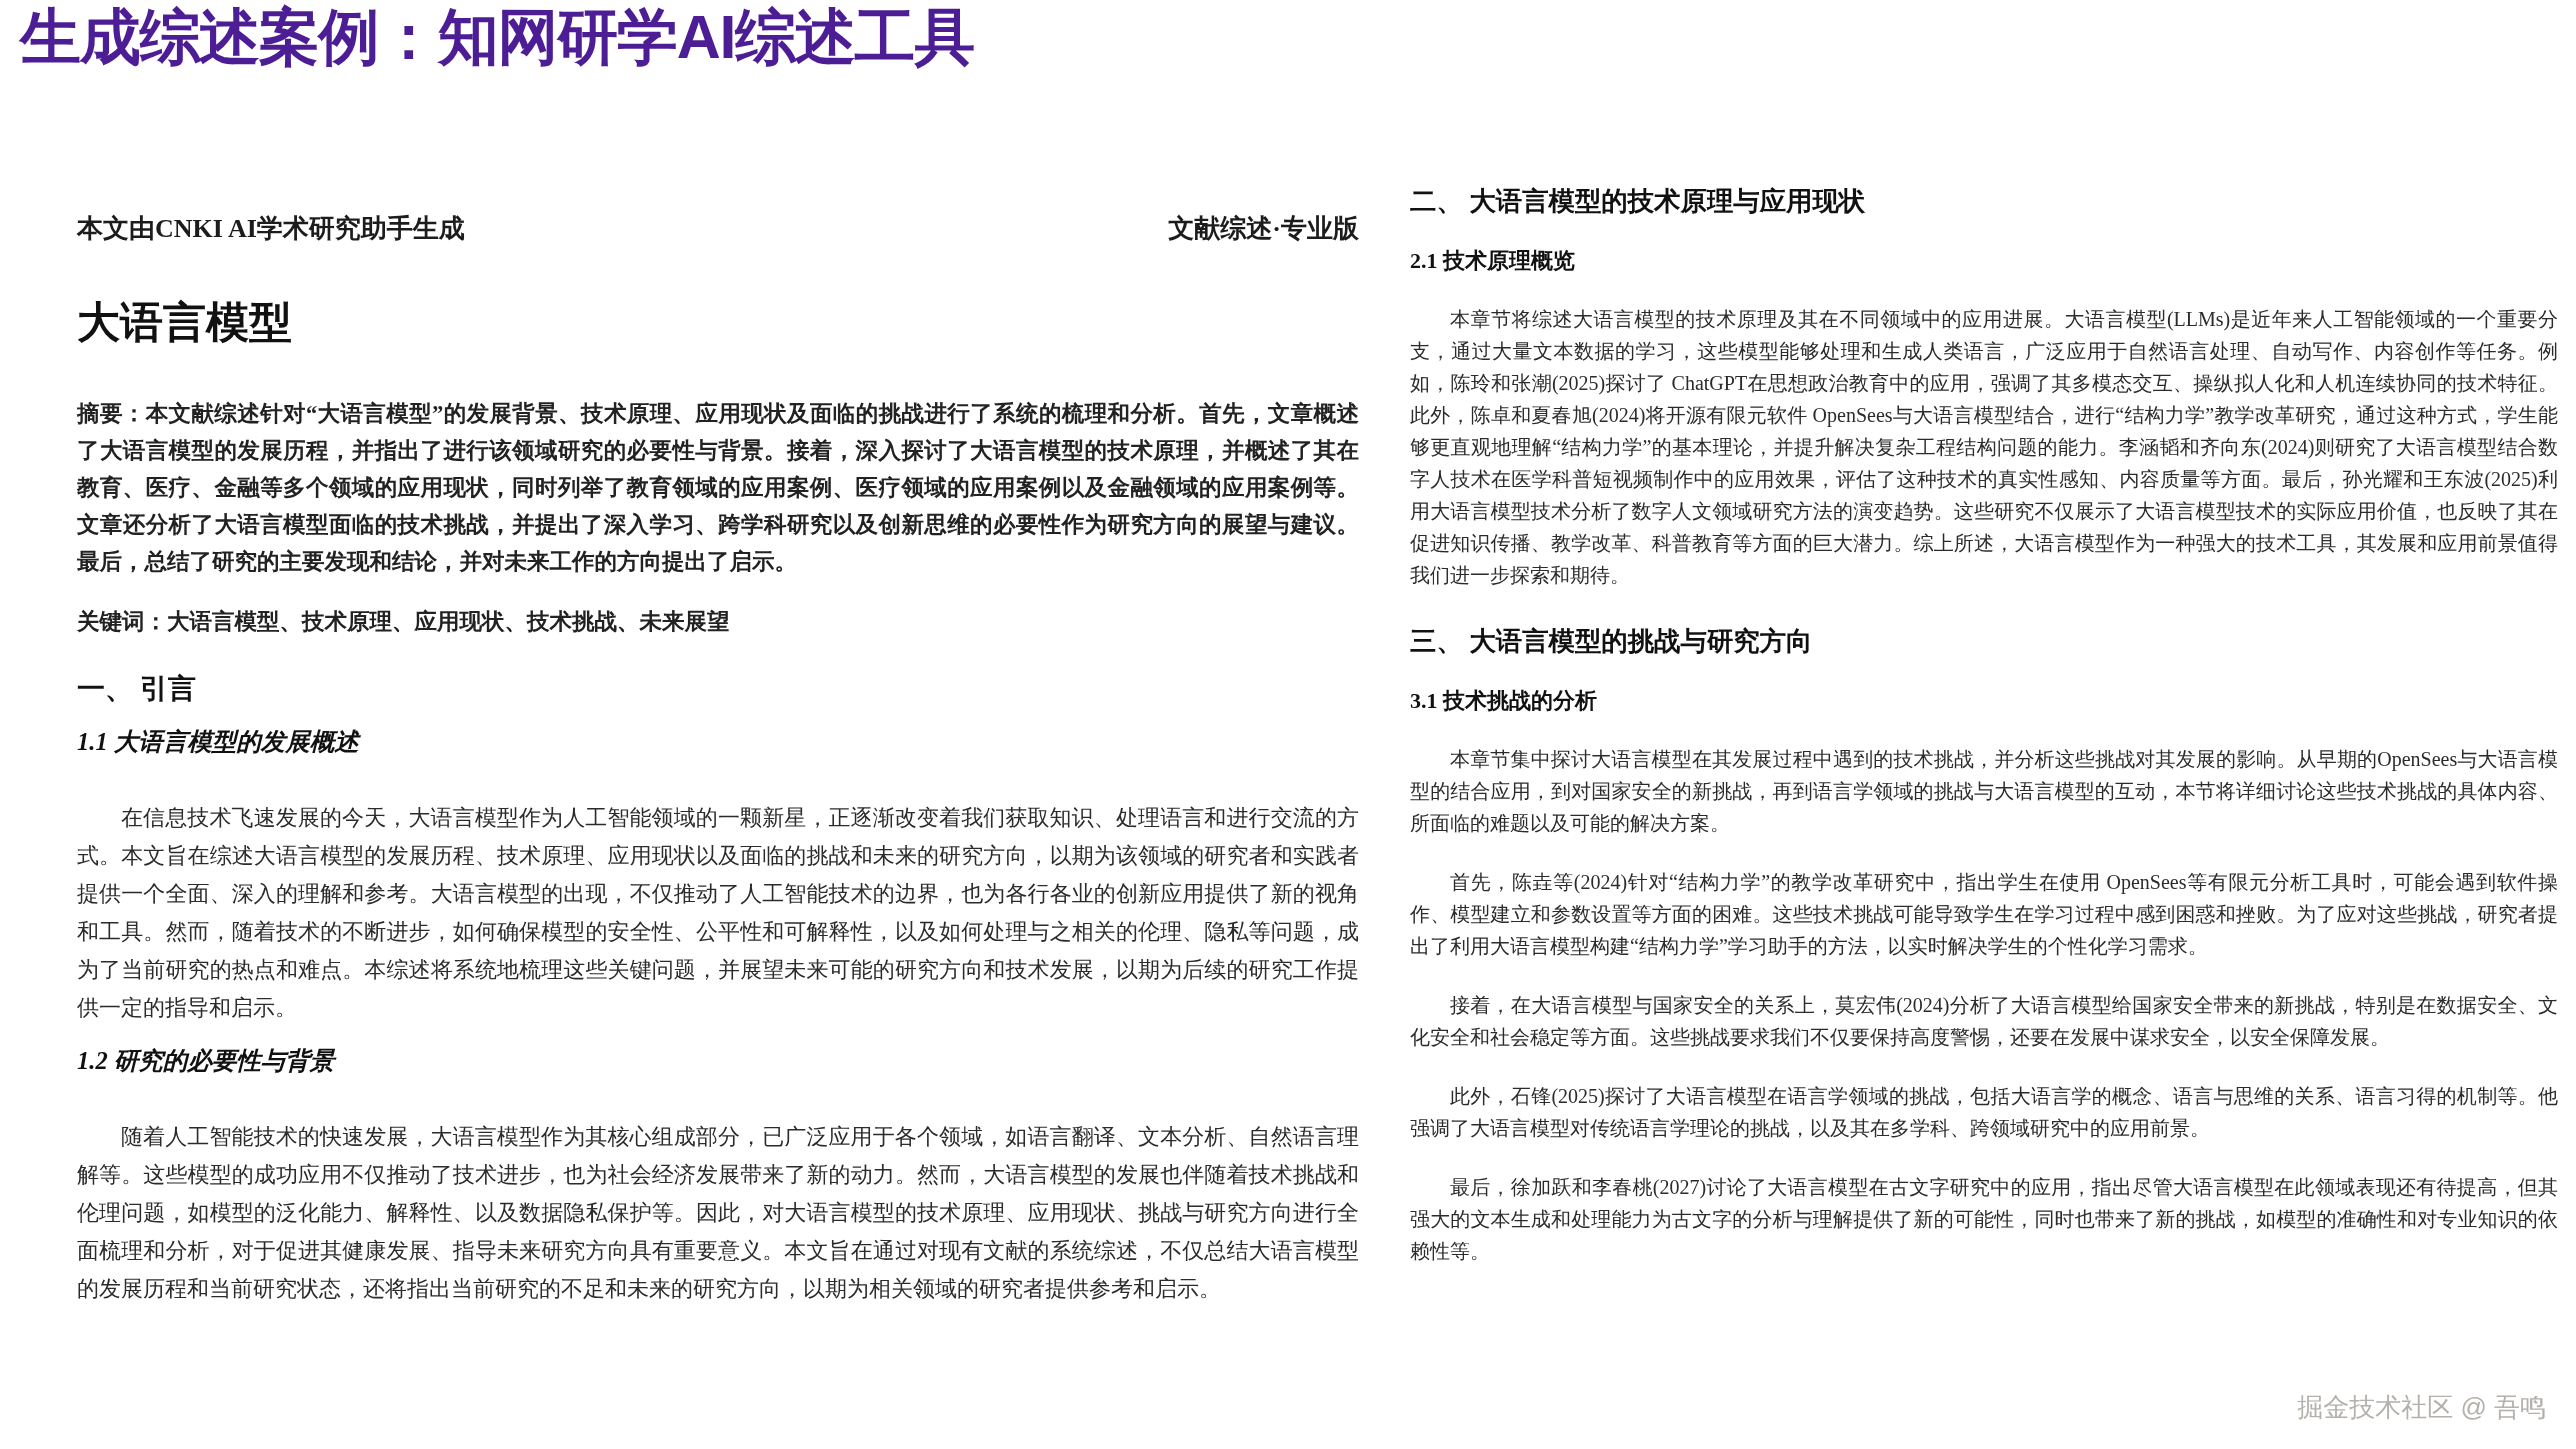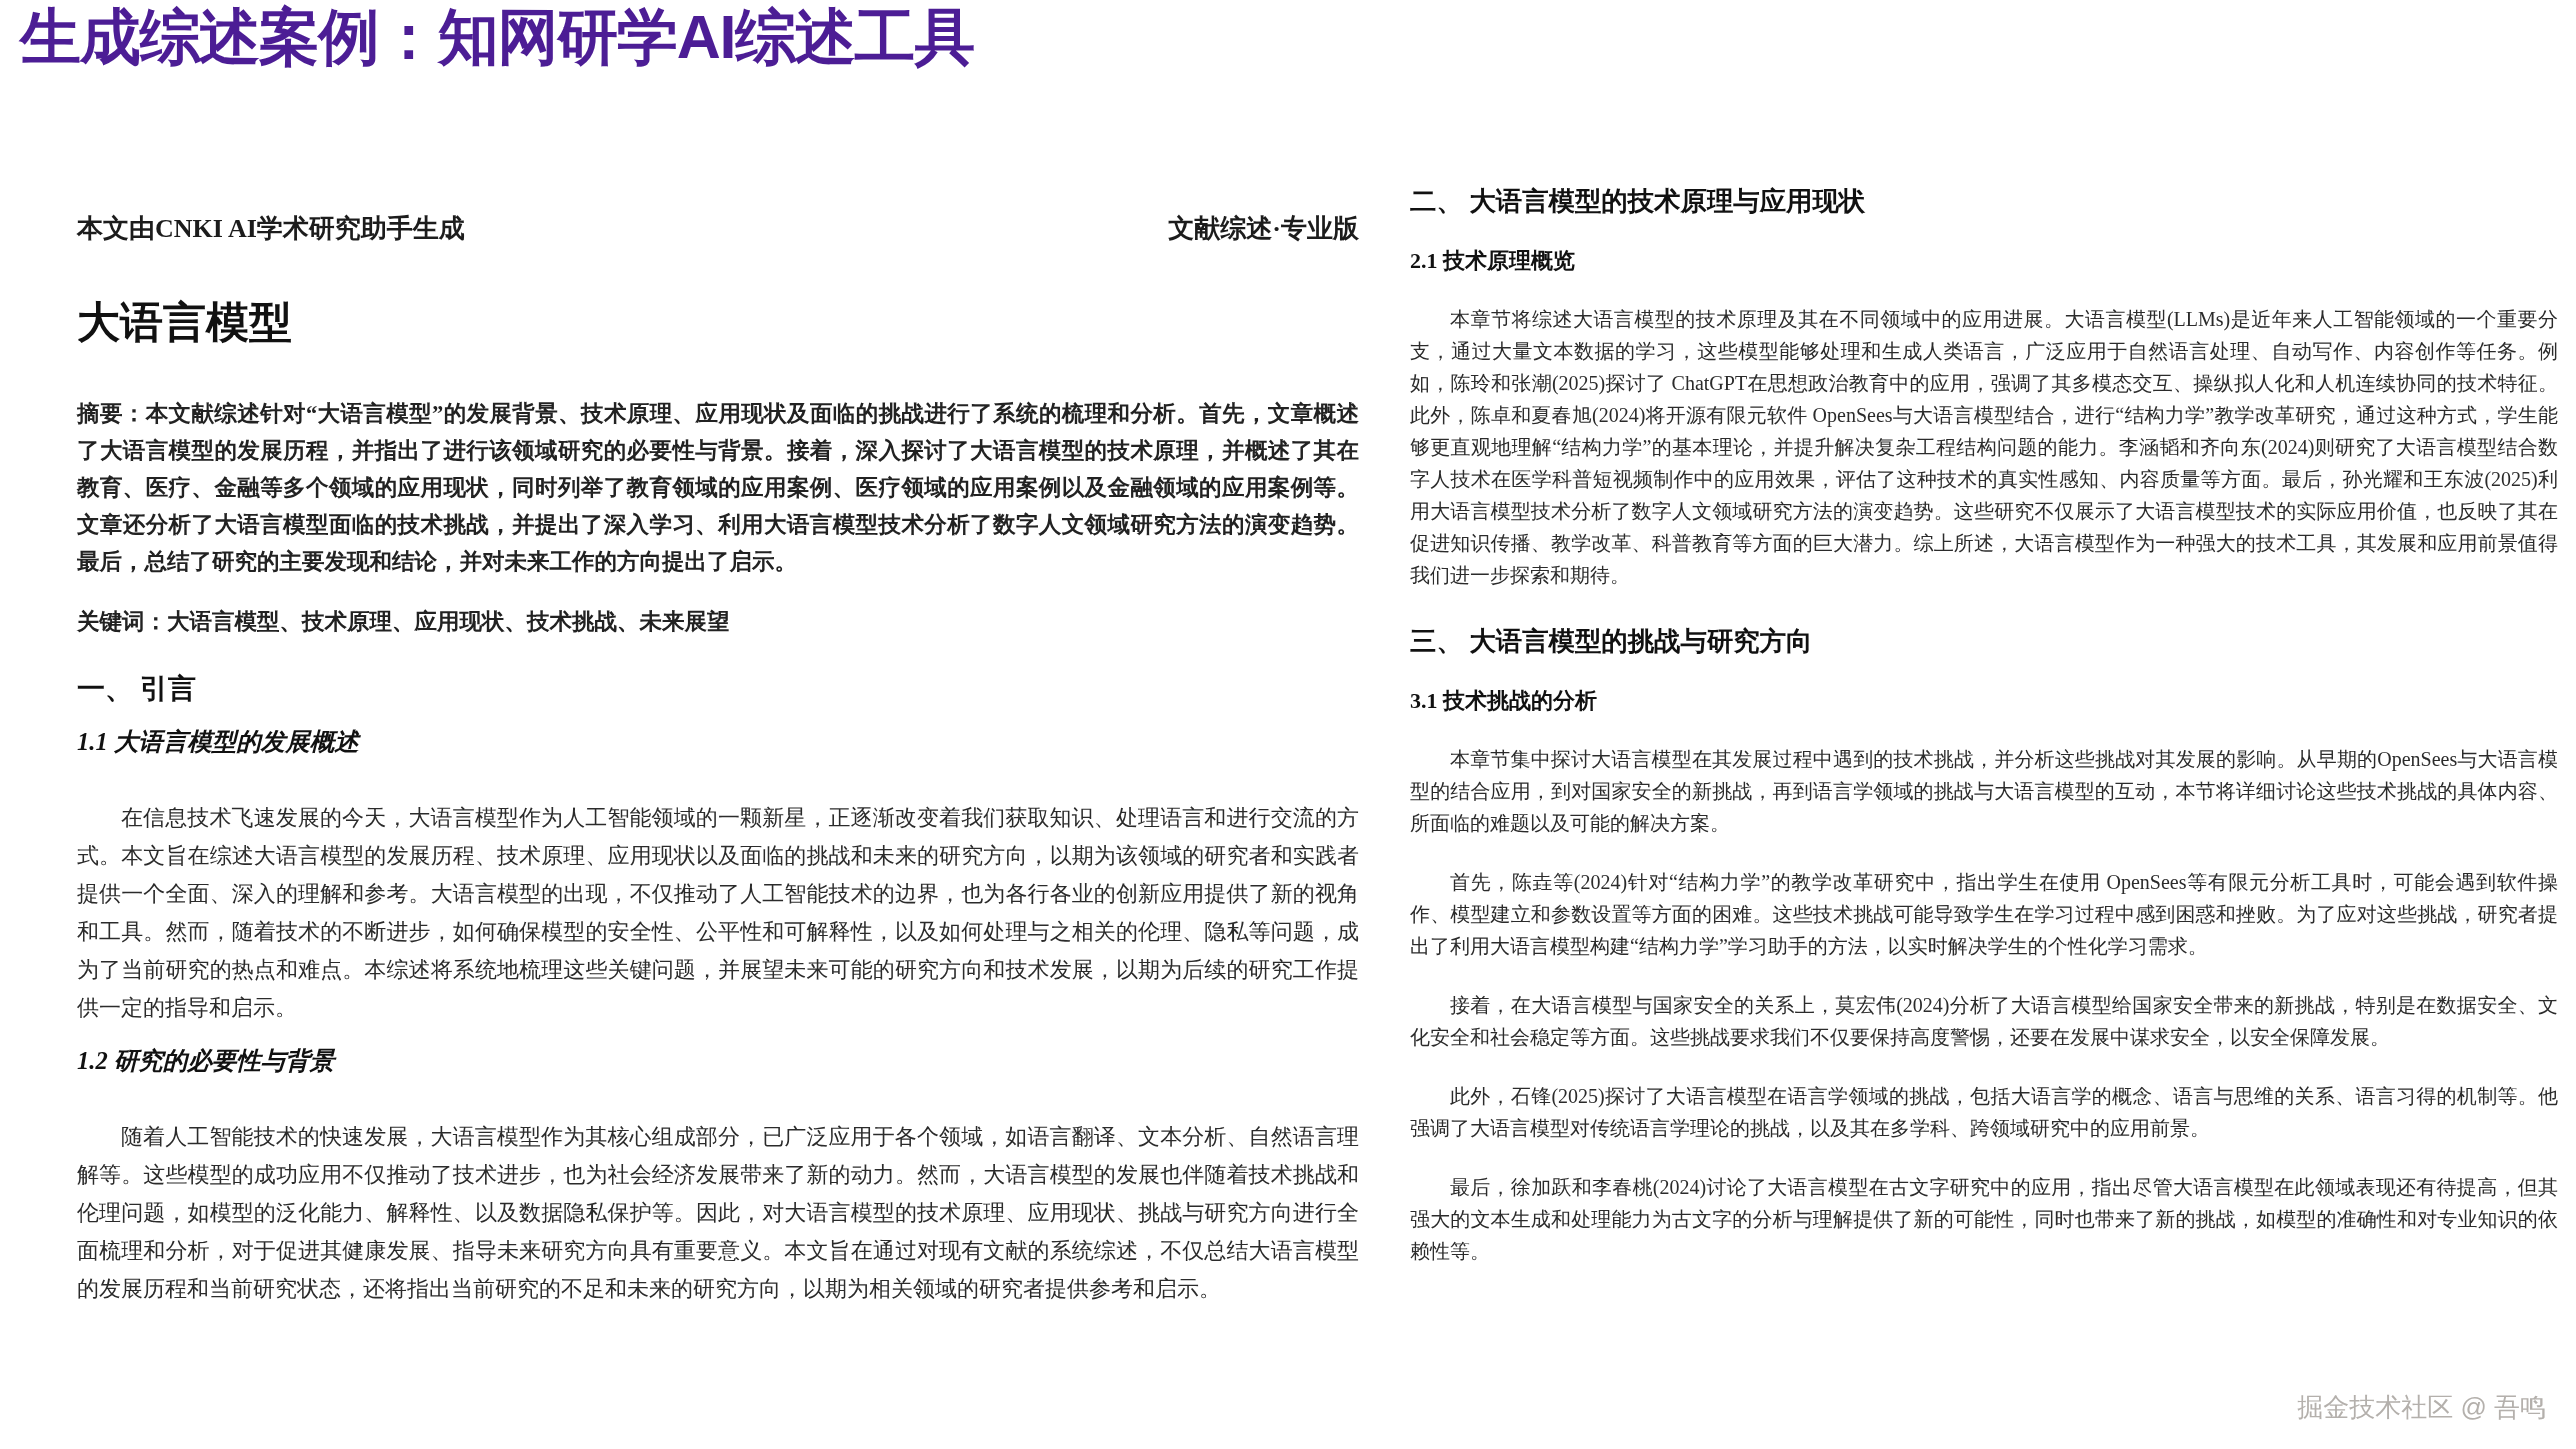--- a/index.html
+++ b/index.html
@@ -99,36 +99,36 @@
 <body>
 
 <div class="slide-title">生成综述案例：知网研学AI综述工具</div>
 
 <div class="page page-left">
   <div class="doc-header">
     <span>本文由CNKI AI学术研究助手生成</span>
     <span>文献综述·专业版</span>
   </div>
   <div class="doc-title">大语言模型</div>
-  <p class="abstract">摘要：本文献综述针对“大语言模型”的发展背景、技术原理、应用现状及面临的挑战进行了系统的梳理和分析。首先，文章概述了大语言模型的发展历程，并指出了进行该领域研究的必要性与背景。接着，深入探讨了大语言模型的技术原理，并概述了其在教育、医疗、金融等多个领域的应用现状，同时列举了教育领域的应用案例、医疗领域的应用案例以及金融领域的应用案例等。文章还分析了大语言模型面临的技术挑战，并提出了深入学习、利用大语言模型技术分析了数字人文领域研究方法的演变趋势。最后，总结了研究的主要发现和结论，并对未来工作的方向提出了启示。</p>
+  <p class="abstract">摘要：本文献综述针对“大语言模型”的发展背景、技术原理、应用现状及面临的挑战进行了系统的梳理和分析。首先，文章概述了大语言模型的发展历程，并指出了进行该领域研究的必要性与背景。接着，深入探讨了大语言模型的技术原理，并概述了其在教育、医疗、金融等多个领域的应用现状，同时列举了教育领域的应用案例、医疗领域的应用案例以及金融领域的应用案例等。文章还分析了大语言模型面临的技术挑战，并提出了深入学习、跨学科研究以及创新思维的必要性作为研究方向的展望与建议。最后，总结了研究的主要发现和结论，并对未来工作的方向提出了启示。</p>
   <div class="keywords">关键词：大语言模型、技术原理、应用现状、技术挑战、未来展望</div>
   <h2 class="sec">一、 引言</h2>
   <h3 class="subsec">1.1 大语言模型的发展概述</h3>
   <p class="body">在信息技术飞速发展的今天，大语言模型作为人工智能领域的一颗新星，正逐渐改变着我们获取知识、处理语言和进行交流的方式。本文旨在综述大语言模型的发展历程、技术原理、应用现状以及面临的挑战和未来的研究方向，以期为该领域的研究者和实践者提供一个全面、深入的理解和参考。大语言模型的出现，不仅推动了人工智能技术的边界，也为各行各业的创新应用提供了新的视角和工具。然而，随着技术的不断进步，如何确保模型的安全性、公平性和可解释性，以及如何处理与之相关的伦理、隐私等问题，成为了当前研究的热点和难点。本综述将系统地梳理这些关键问题，并展望未来可能的研究方向和技术发展，以期为后续的研究工作提供一定的指导和启示。</p>
   <h3 class="subsec">1.2 研究的必要性与背景</h3>
   <p class="body">随着人工智能技术的快速发展，大语言模型作为其核心组成部分，已广泛应用于各个领域，如语言翻译、文本分析、自然语言理解等。这些模型的成功应用不仅推动了技术进步，也为社会经济发展带来了新的动力。然而，大语言模型的发展也伴随着技术挑战和伦理问题，如模型的泛化能力、解释性、以及数据隐私保护等。因此，对大语言模型的技术原理、应用现状、挑战与研究方向进行全面梳理和分析，对于促进其健康发展、指导未来研究方向具有重要意义。本文旨在通过对现有文献的系统综述，不仅总结大语言模型的发展历程和当前研究状态，还将指出当前研究的不足和未来的研究方向，以期为相关领域的研究者提供参考和启示。</p>
 </div>
 
 <div class="page page-right">
   <h2 class="sec">二、 大语言模型的技术原理与应用现状</h2>
   <h3 class="subsec">2.1 技术原理概览</h3>
   <p class="body">本章节将综述大语言模型的技术原理及其在不同领域中的应用进展。大语言模型(LLMs)是近年来人工智能领域的一个重要分支，通过大量文本数据的学习，这些模型能够处理和生成人类语言，广泛应用于自然语言处理、自动写作、内容创作等任务。例如，陈玲和张潮(2025)探讨了 ChatGPT在思想政治教育中的应用，强调了其多模态交互、操纵拟人化和人机连续协同的技术特征。此外，陈卓和夏春旭(2024)将开源有限元软件 OpenSees与大语言模型结合，进行“结构力学”教学改革研究，通过这种方式，学生能够更直观地理解“结构力学”的基本理论，并提升解决复杂工程结构问题的能力。李涵韬和齐向东(2024)则研究了大语言模型结合数字人技术在医学科普短视频制作中的应用效果，评估了这种技术的真实性感知、内容质量等方面。最后，孙光耀和王东波(2025)利用大语言模型技术分析了数字人文领域研究方法的演变趋势。这些研究不仅展示了大语言模型技术的实际应用价值，也反映了其在促进知识传播、教学改革、科普教育等方面的巨大潜力。综上所述，大语言模型作为一种强大的技术工具，其发展和应用前景值得我们进一步探索和期待。</p>
   <h2 class="sec mt">三、 大语言模型的挑战与研究方向</h2>
   <h3 class="subsec">3.1 技术挑战的分析</h3>
   <p class="body">本章节集中探讨大语言模型在其发展过程中遇到的技术挑战，并分析这些挑战对其发展的影响。从早期的OpenSees与大语言模型的结合应用，到对国家安全的新挑战，再到语言学领域的挑战与大语言模型的互动，本节将详细讨论这些技术挑战的具体内容、所面临的难题以及可能的解决方案。</p>
   <p class="body">首先，陈垚等(2024)针对“结构力学”的教学改革研究中，指出学生在使用 OpenSees等有限元分析工具时，可能会遇到软件操作、模型建立和参数设置等方面的困难。这些技术挑战可能导致学生在学习过程中感到困惑和挫败。为了应对这些挑战，研究者提出了利用大语言模型构建“结构力学”学习助手的方法，以实时解决学生的个性化学习需求。</p>
   <p class="body">接着，在大语言模型与国家安全的关系上，莫宏伟(2024)分析了大语言模型给国家安全带来的新挑战，特别是在数据安全、文化安全和社会稳定等方面。这些挑战要求我们不仅要保持高度警惕，还要在发展中谋求安全，以安全保障发展。</p>
   <p class="body">此外，石锋(2025)探讨了大语言模型在语言学领域的挑战，包括大语言学的概念、语言与思维的关系、语言习得的机制等。他强调了大语言模型对传统语言学理论的挑战，以及其在多学科、跨领域研究中的应用前景。</p>
-  <p class="body">最后，徐加跃和李春桃(2024)讨论了大语言模型在古文字研究中的应用，指出尽管大语言模型在此领域表现还有待提高，但其强大的文本生成和处理能力为古文字的分析与理解提供了新的可能性，同时也带来了新的挑战，如模型的准确性和对专业知识的依赖性等。</p>
+  <p class="body">最后，徐加跃和李春桃(2027)讨论了大语言模型在古文字研究中的应用，指出尽管大语言模型在此领域表现还有待提高，但其强大的文本生成和处理能力为古文字的分析与理解提供了新的可能性，同时也带来了新的挑战，如模型的准确性和对专业知识的依赖性等。</p>
 </div>
 
 <div class="watermark">掘金技术社区 @ 吾鸣</div>
 
 
 </body></html>

